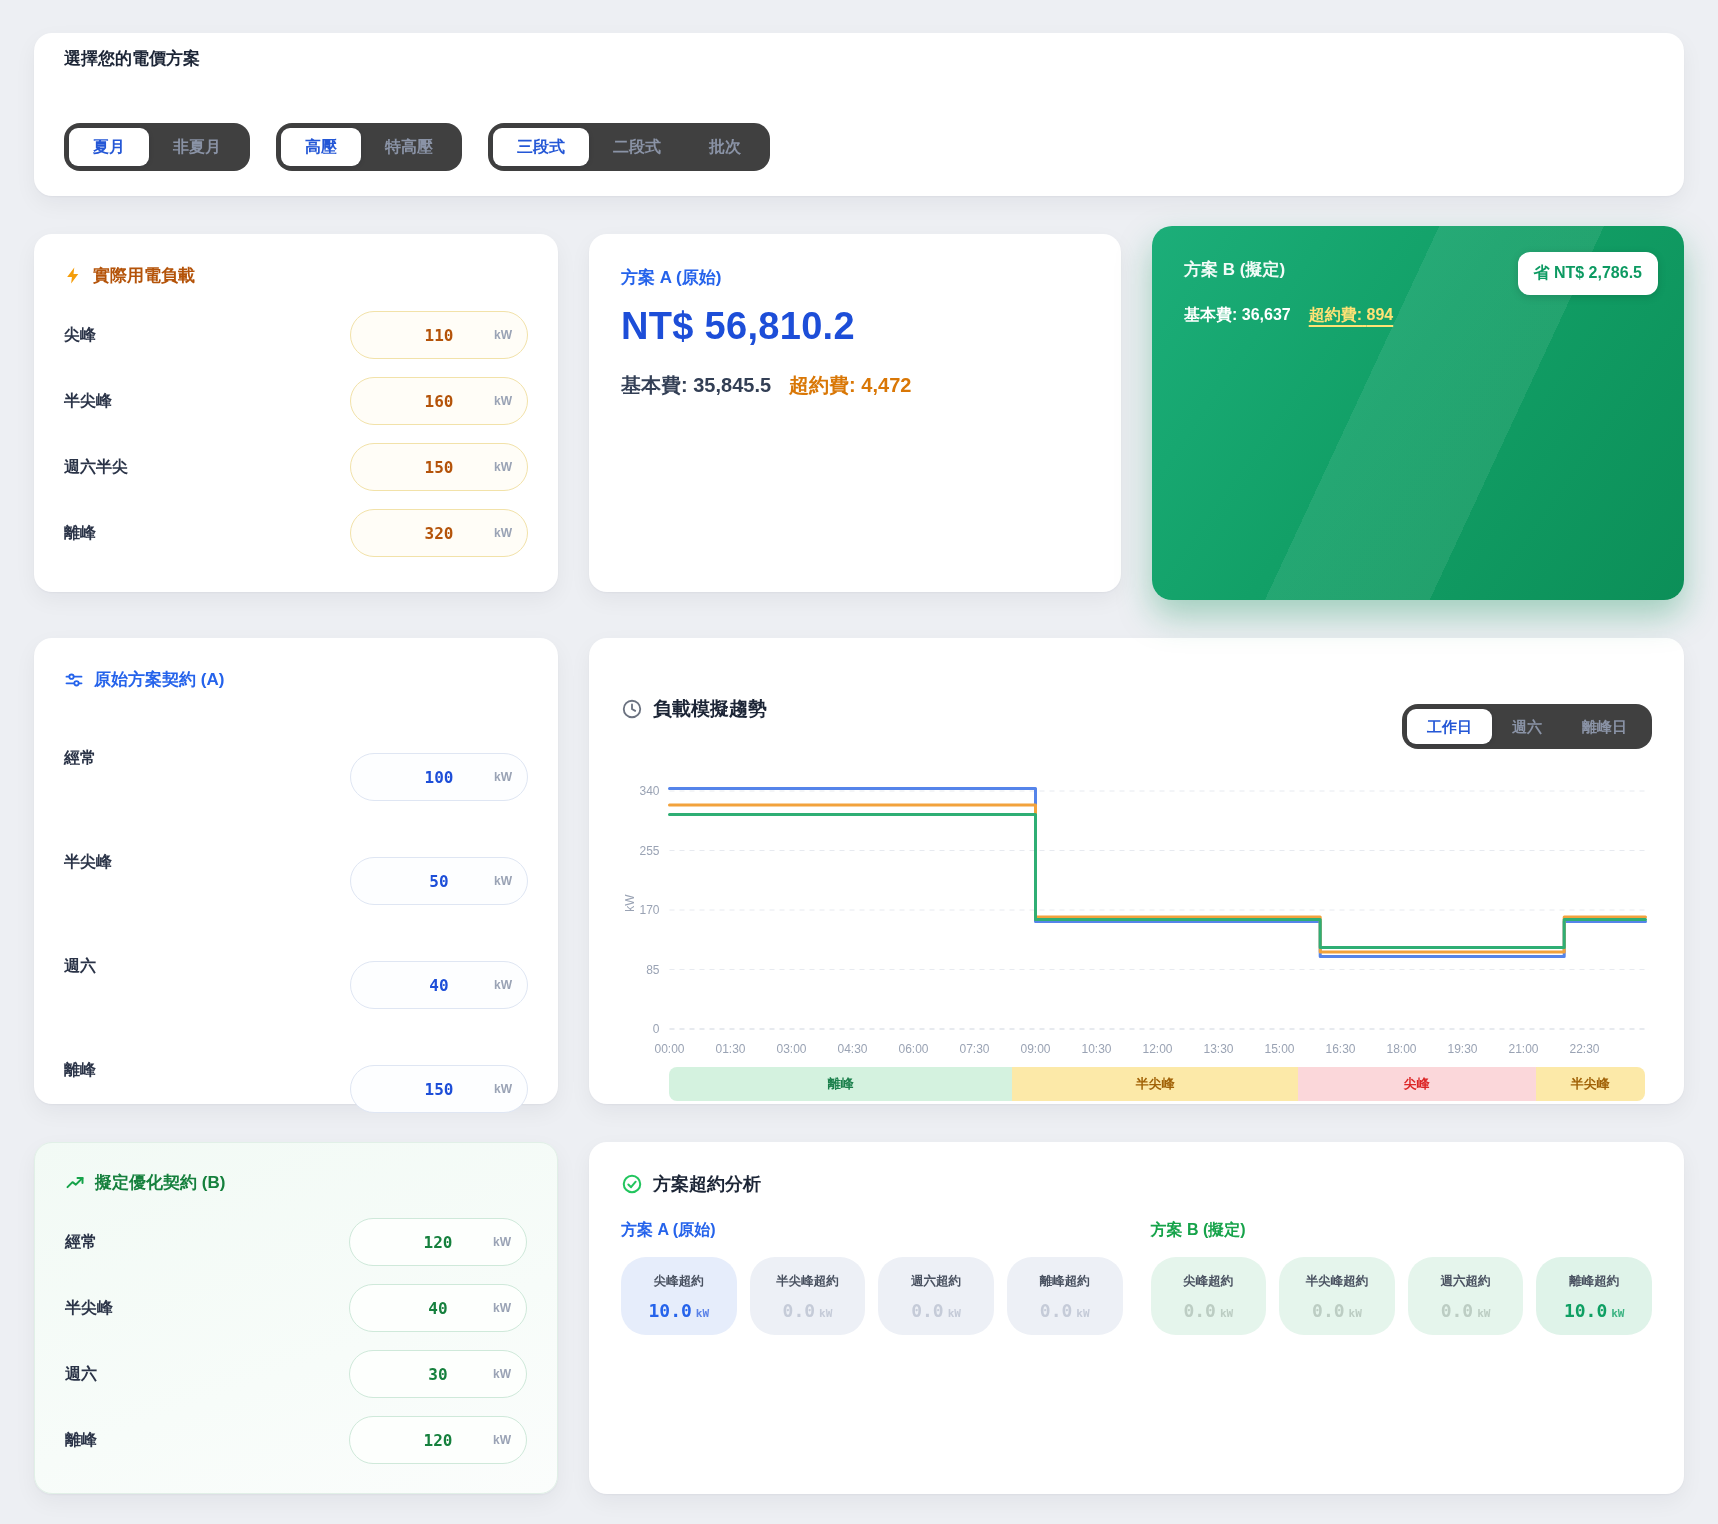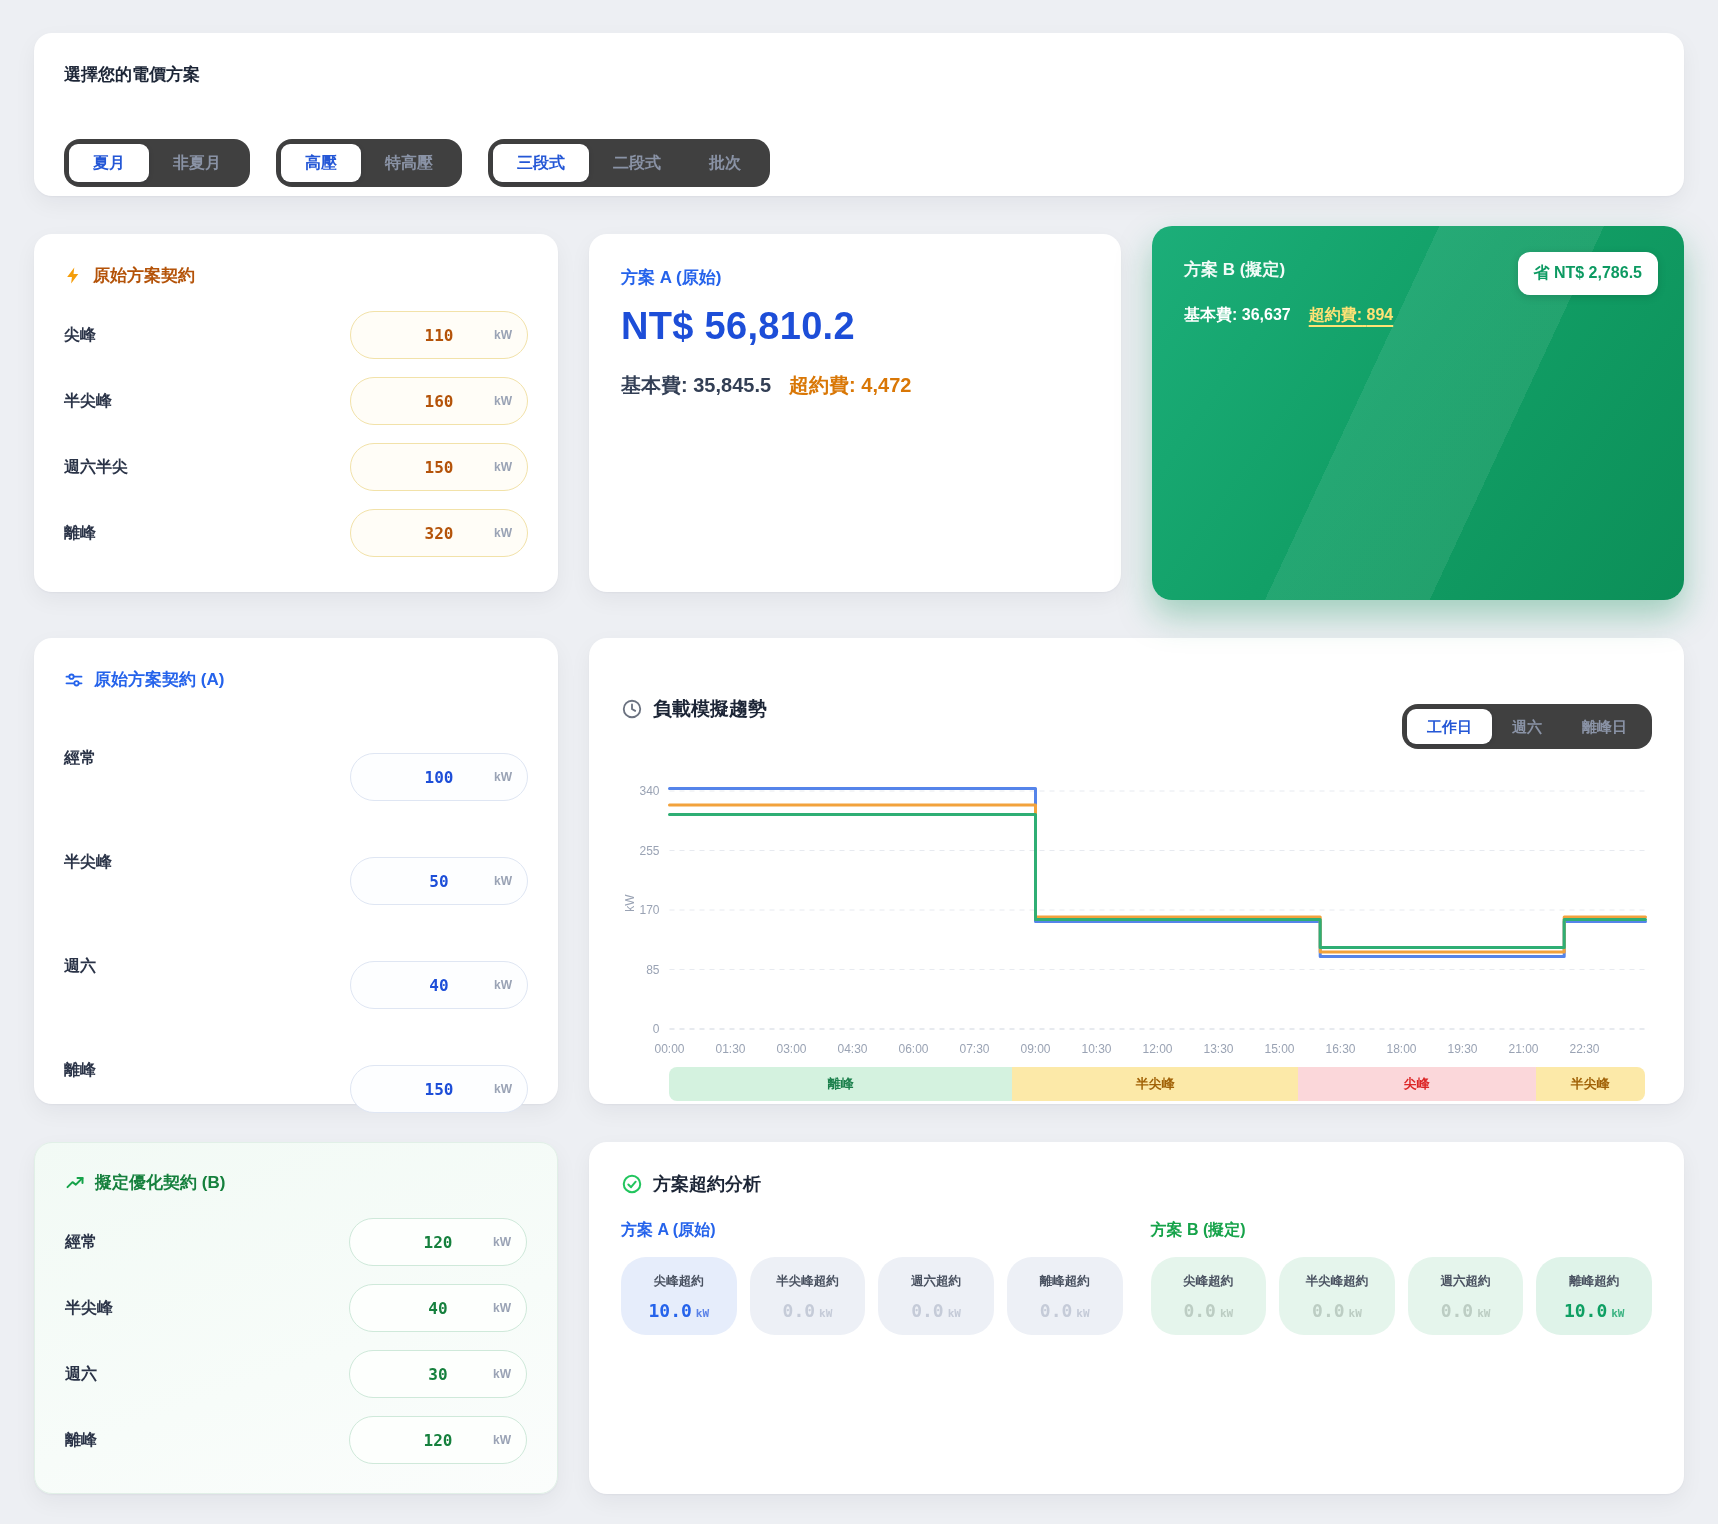--- a/index.html
+++ b/index.html
@@ -16,21 +16,21 @@
     box-shadow:0 1px 2px rgba(15,23,42,.04), 0 8px 22px rgba(15,23,42,.05);
   }
   .grid {
     display:grid;
     grid-template-columns:524px 532px 1fr;
     column-gap:31px; row-gap:38px;
   }
   .span2 { grid-column:2 / 4; }
 
   
-  .selector-card { height:163px; padding:30px 30px; }
+  .selector-card { height:163px; padding:14px 30px; }
   .selector-title { font-size:17px; font-weight:800; color:#1c2536; }
   .seg-row { display:flex; gap:26px; margin-top:17px; }
   .seg-group { background:#404040; border-radius:16px; padding:5px; display:flex;margin-top:36px; }
   .seg-btn {
     border:none; background:transparent; color:#8a93a6;
     font-weight:700; font-size:16px; padding:11px 24px; border-radius:9px;
     cursor:pointer; font-family:inherit; line-height:1;
   }
   .seg-btn.active { background:#fff; color:#2457d6; box-shadow:0 1px 5px rgba(15,23,42,.14); }
   .seg-group.small .seg-btn { font-size:15px; padding:10px 20px; }
@@ -166,21 +166,21 @@
 
   <div class="grid">
 
     <section class="card load-card">
       <div class="card-head amber">
         <span class="icon">
           <svg width="19" height="19" viewBox="0 0 24 24" fill="#f59e0b">
               <path d="M13 2 L4 14 h6 l-1 8 9-12 h-6 z"></path>
             </svg>
         </span>
-        <span>原始方案契約</span>
+        <span>實際用電負載</span>
       </div>
       <div class="load-rows">
         <div class="load-row">
           <span class="load-label">尖峰</span>
           <div class="pill amber">
             <input value="110" style="">
             <span class="unit">kW</span>
           </div>
         </div>
         <div class="load-row">

